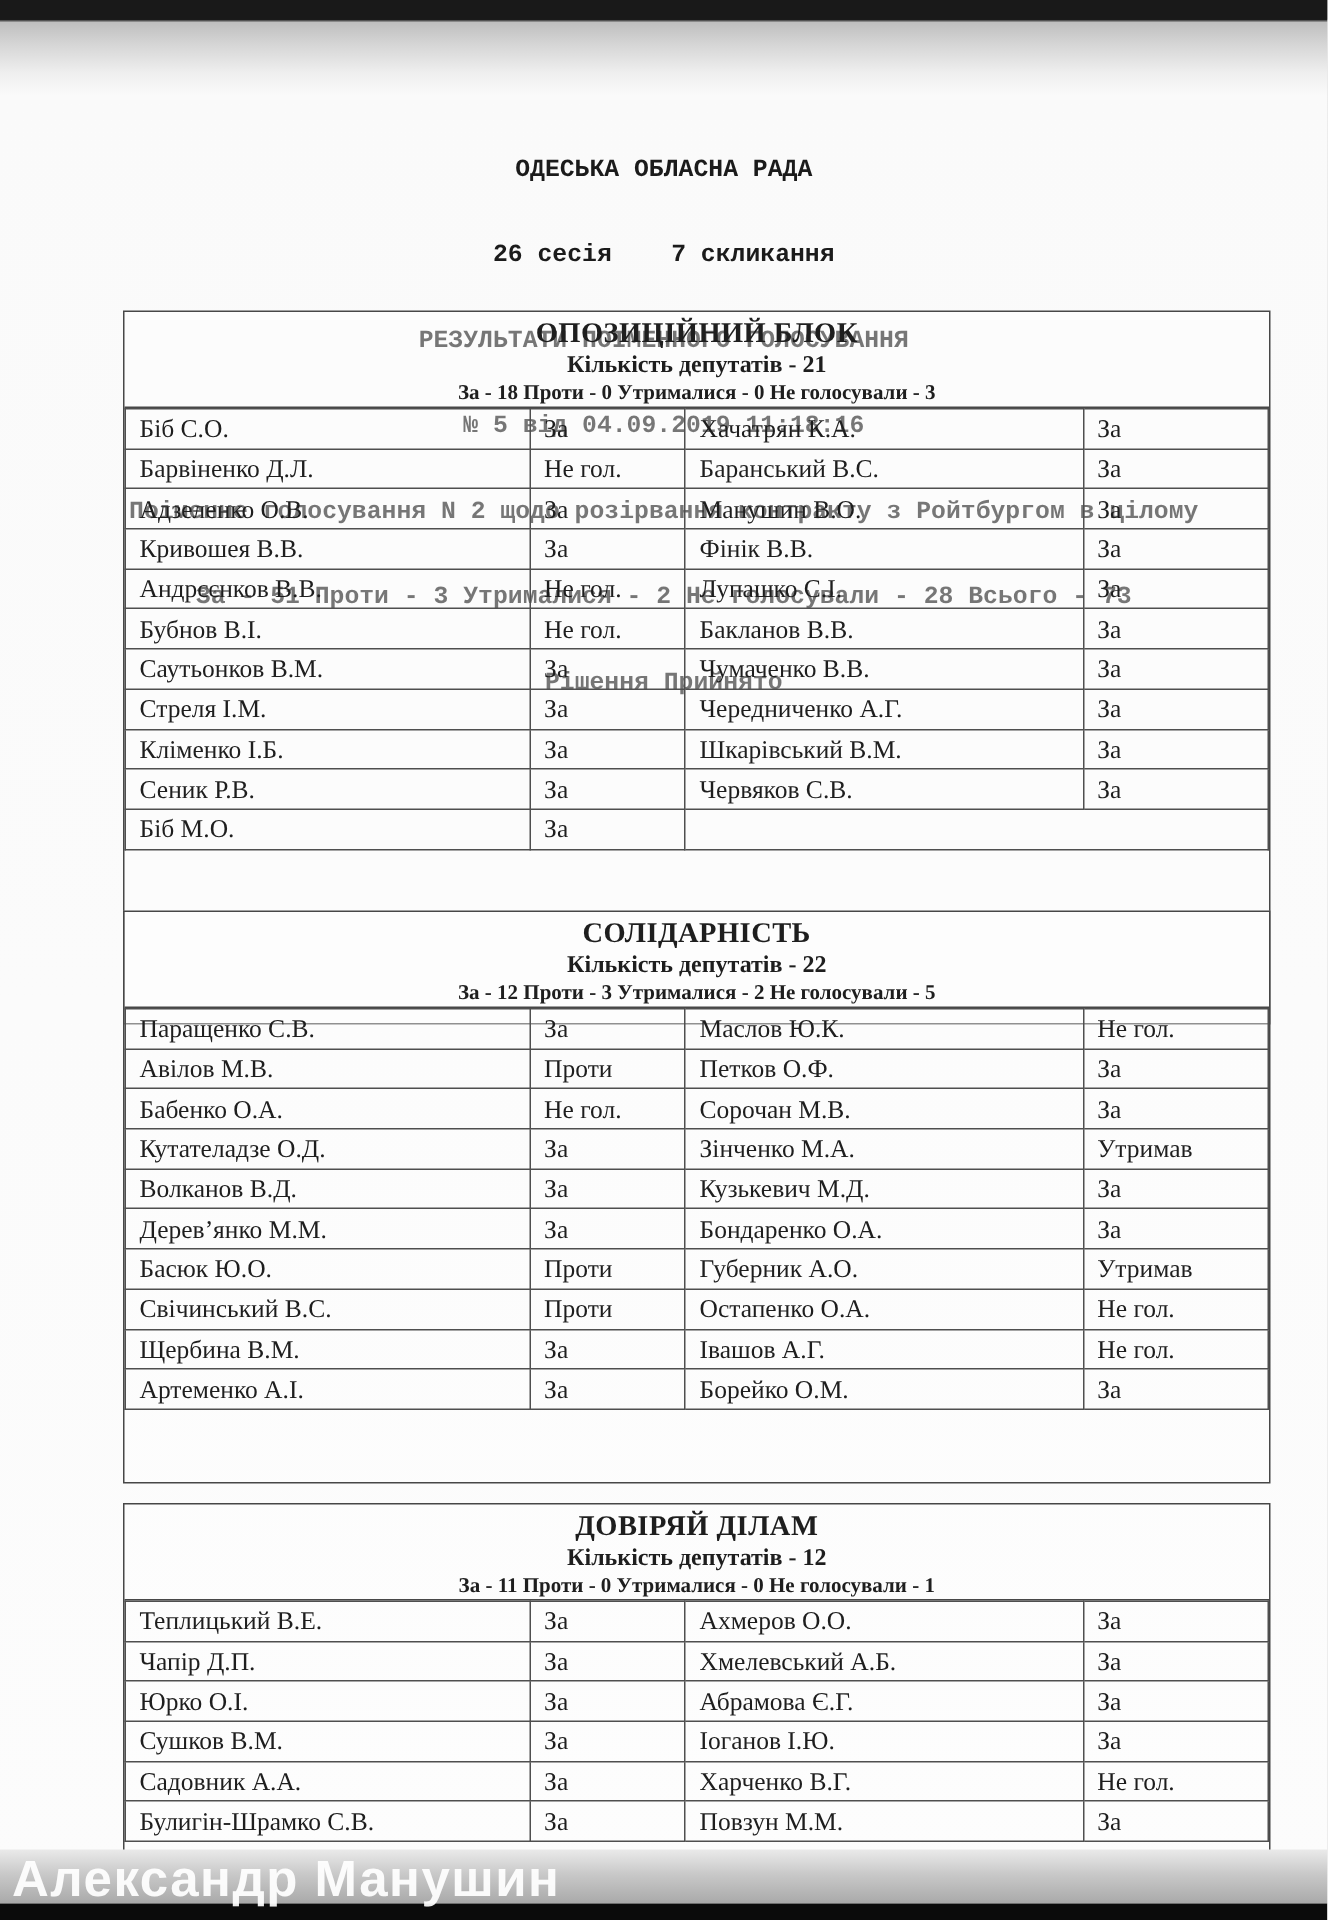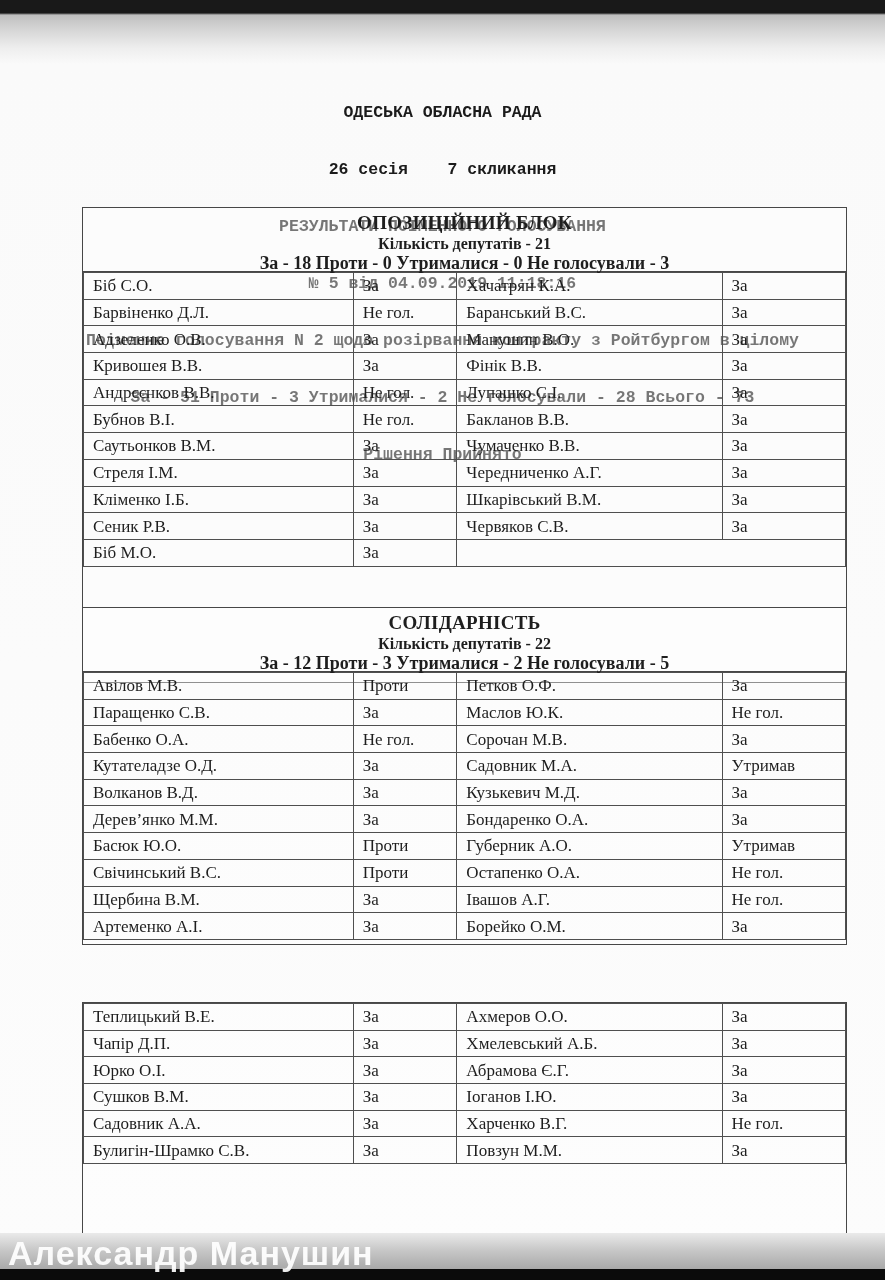--- a/index.html
+++ b/index.html
@@ -15,29 +15,29 @@
     position:absolute; top:65px; left:0; width:885px; text-align:center;
     font-family:"Liberation Mono","DejaVu Sans Mono",monospace;
     font-weight:700; font-size:16.5px; line-height:19px; white-space:pre;
     color:#1b1b1b;
   }
   .faction {
     position:absolute; left:82px; width:765px; box-sizing:border-box;
     border:1.5px solid #474747; background:rgba(255,255,255,0.4);
   }
   #faction-1 { top:207px;  height:476px; }
-  #faction-2 { top:607px;  height:338px; }
+  #faction-2 { top:607px;  height:382px; }
   #faction-3 { top:1002px; height:233px; }
   .faction-head {
     box-sizing:border-box; height:64px; padding-top:3px; text-align:center;
     border-bottom:1px solid #474747;
   }
   .f-title  { font-size:19px; font-weight:700; line-height:23px; letter-spacing:0.3px; }
   .f-count  { font-size:16px; font-weight:700; line-height:19px; }
-  .f-totals { font-size:18px; font-weight:700; line-height:20px; }
+  .f-totals { font-size:14px; font-weight:700; line-height:20px; }
   table.votes { width:100%; border-collapse:collapse; table-layout:fixed;padding-left:37px; }
   table.votes td {
     border:1px solid #4f4f4f; height:26.7px; box-sizing:border-box;
     padding:0 4px 0 9px; font-size:17px; line-height:1;
     white-space:nowrap; overflow:hidden; vertical-align:middle;
   }
   .wm-band {
     position:absolute; left:0; top:1233px; width:885px; height:36px;
     background:linear-gradient(180deg,#eaeaea 0%, #c9c9c9 45%, #a9a9a9 100%);
   }
@@ -161,41 +161,41 @@
     </div>
     <table class="votes">
       <colgroup>
           <col style="width:35.4%">
           <col style="width:13.6%">
           <col style="width:34.8%">
           <col style="width:16.2%">
         </colgroup>
       <tbody>
           <tr>
+            <td>Паращенко С.В.</td>
+            <td>За</td>
+            <td>Маслов Ю.К.</td>
+            <td>Не гол.</td>
+          </tr>
+          <tr>
             <td>Авілов М.В.</td>
             <td>Проти</td>
             <td>Петков О.Ф.</td>
             <td>За</td>
           </tr>
           <tr>
-            <td>Паращенко С.В.</td>
-            <td>За</td>
-            <td>Маслов Ю.К.</td>
-            <td>Не гол.</td>
-          </tr>
-          <tr>
             <td>Бабенко О.А.</td>
             <td>Не гол.</td>
             <td>Сорочан М.В.</td>
             <td>За</td>
           </tr>
           <tr>
             <td>Кутателадзе О.Д.</td>
             <td>За</td>
-            <td>Садовник М.А.</td>
+            <td>Зінченко М.А.</td>
             <td>Утримав</td>
           </tr>
           <tr>
             <td>Волканов В.Д.</td>
             <td>За</td>
             <td>Кузькевич М.Д.</td>
             <td>За</td>
           </tr>
           <tr>
             <td>Дерев’янко М.М.</td>
@@ -225,20 +225,25 @@
             <td>Артеменко А.І.</td>
             <td>За</td>
             <td>Борейко О.М.</td>
             <td>За</td>
           </tr>
         </tbody>
     </table>
   </section>
 
   <section class="faction" id="faction-3">
+    <div class="faction-head">
+      <div class="f-title">ДОВІРЯЙ ДІЛАМ</div>
+      <div class="f-count">Кількість депутатів - 12</div>
+      <div class="f-totals">За - 11 Проти - 0 Утрималися - 0 Не голосували - 1</div>
+    </div>
     <table class="votes">
       <colgroup>
           <col style="width:35.4%">
           <col style="width:13.6%">
           <col style="width:34.8%">
           <col style="width:16.2%">
         </colgroup>
       <tbody>
           <tr>
             <td>Теплицький В.Е.</td>

